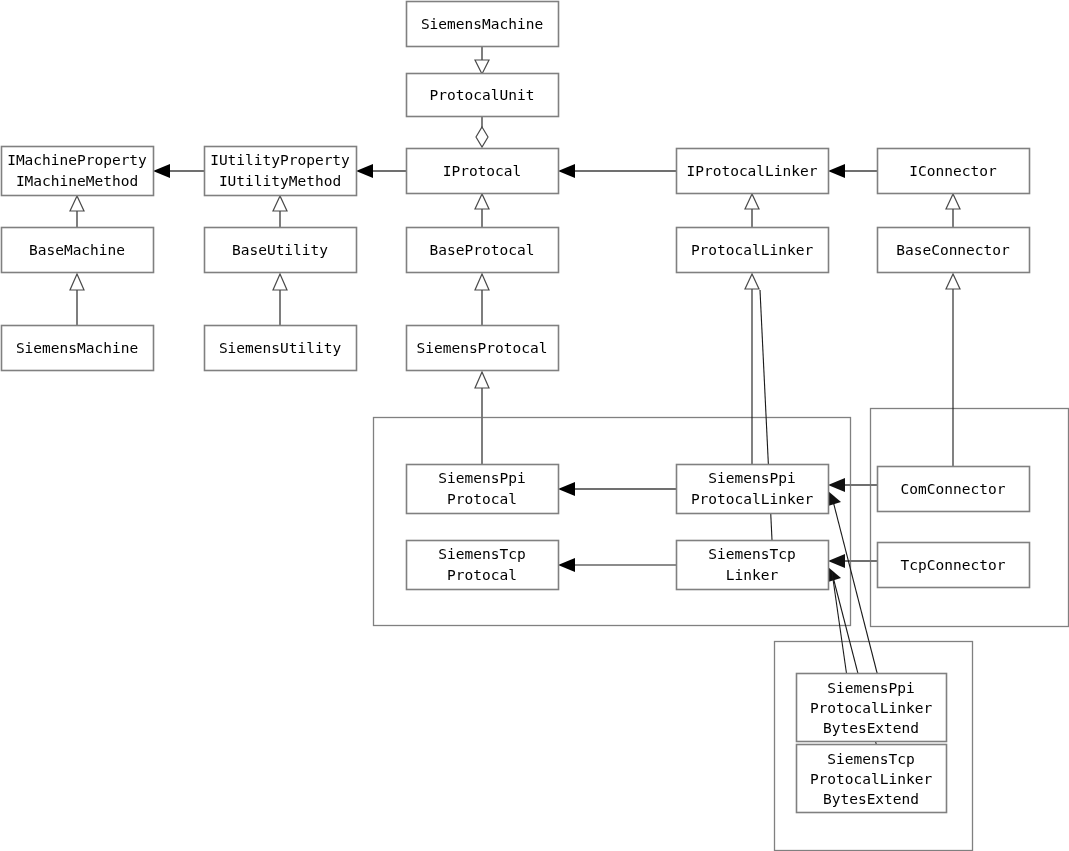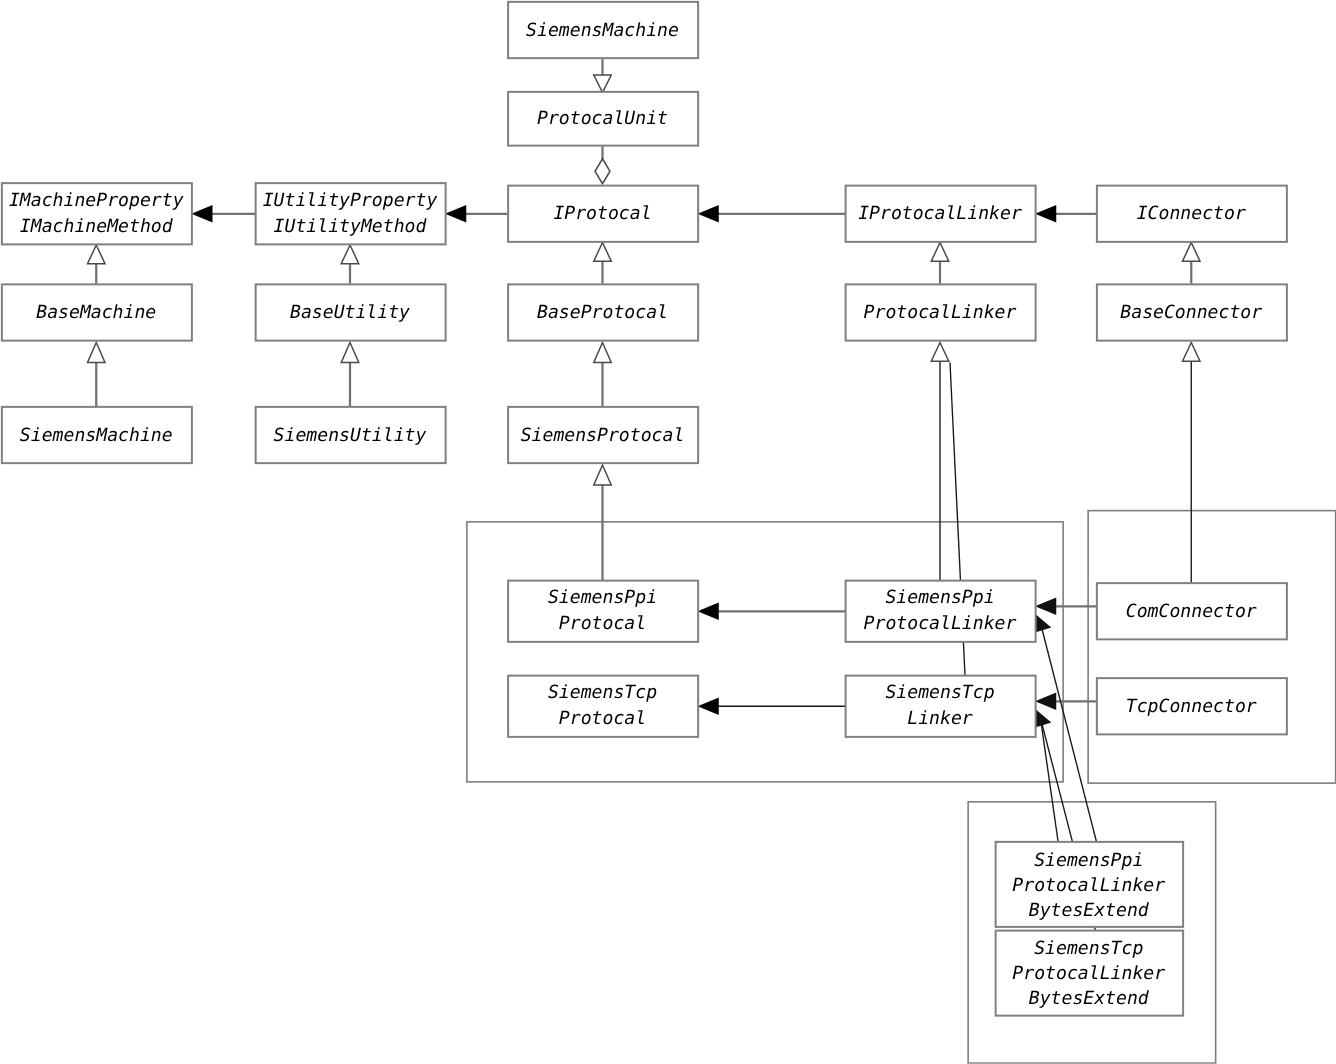--- a/index.html
+++ b/index.html
@@ -10,21 +10,20 @@
   body {
     width: 1069px;
     height: 851px;
     font-family: "DejaVu Sans Mono", monospace;
     overflow: hidden;
   }
   #diagram-root {
     position: relative;
     width: 1069px;
     height: 834px;
-    font-style: italic;
   }
   svg#uml-canvas {
     position: absolute;
     top: 0;
     left: 0;
     width: 1069px;
     height: 851px;
   }
   .cls-box {
     fill: #ffffff;

